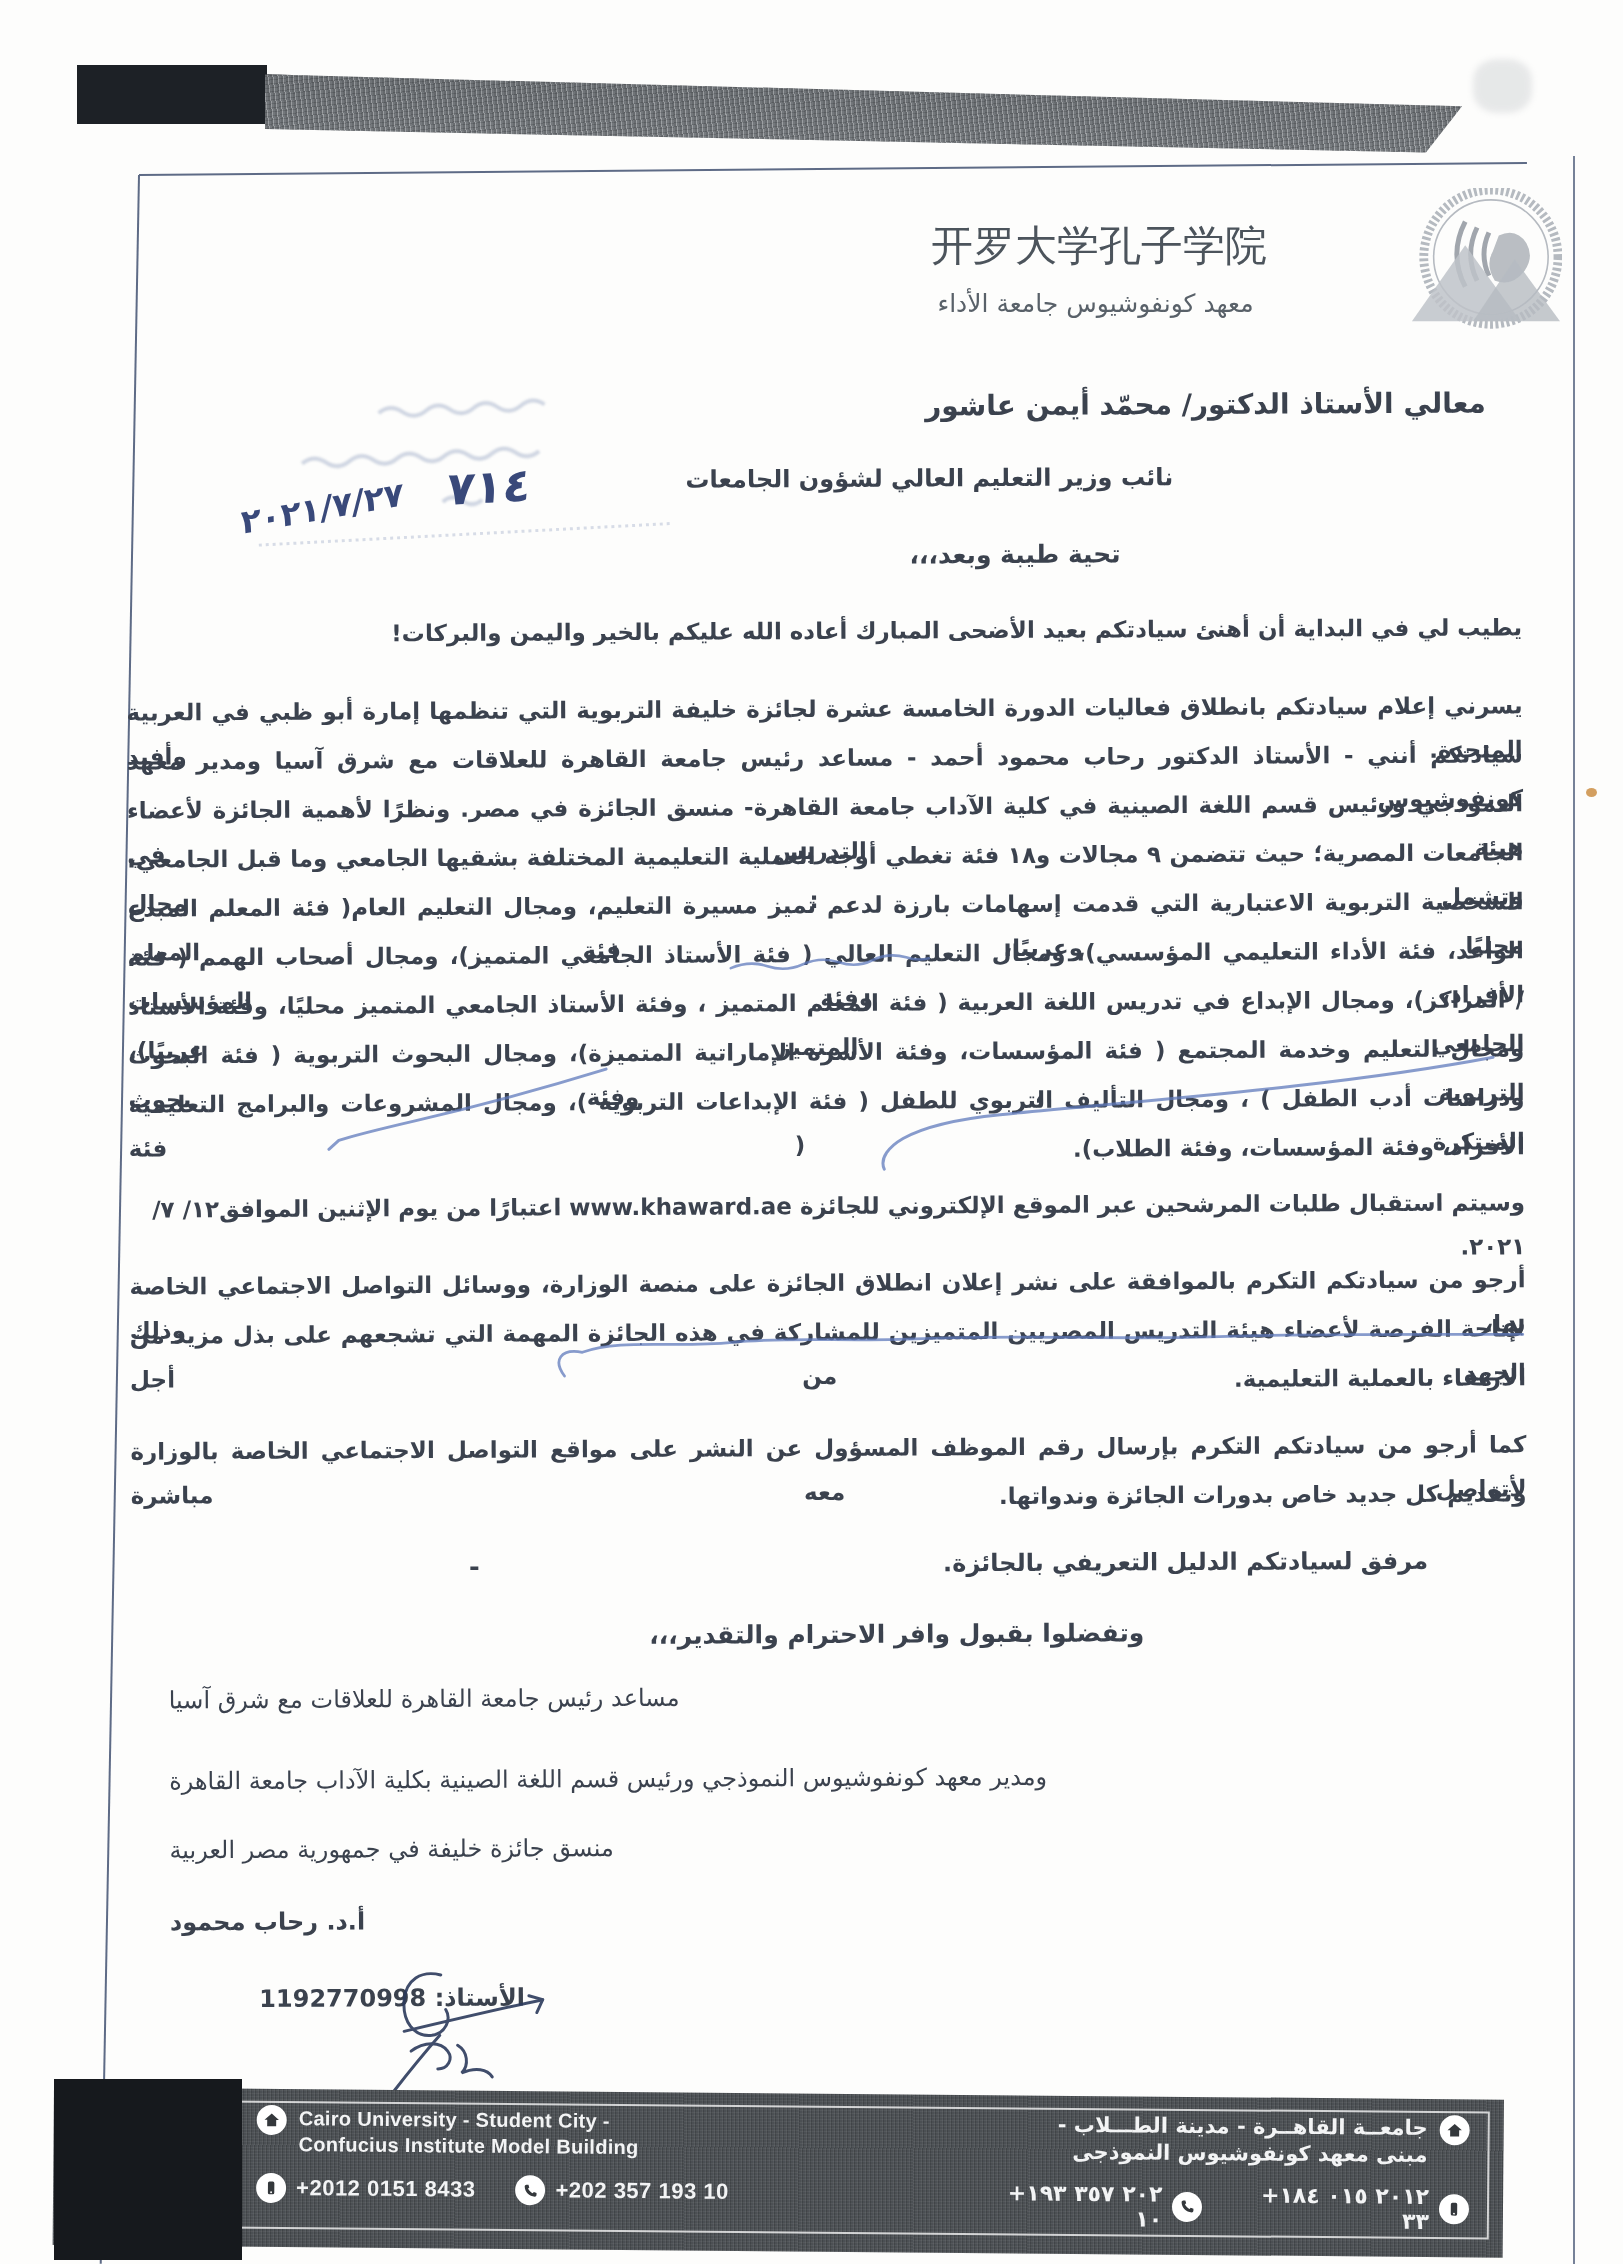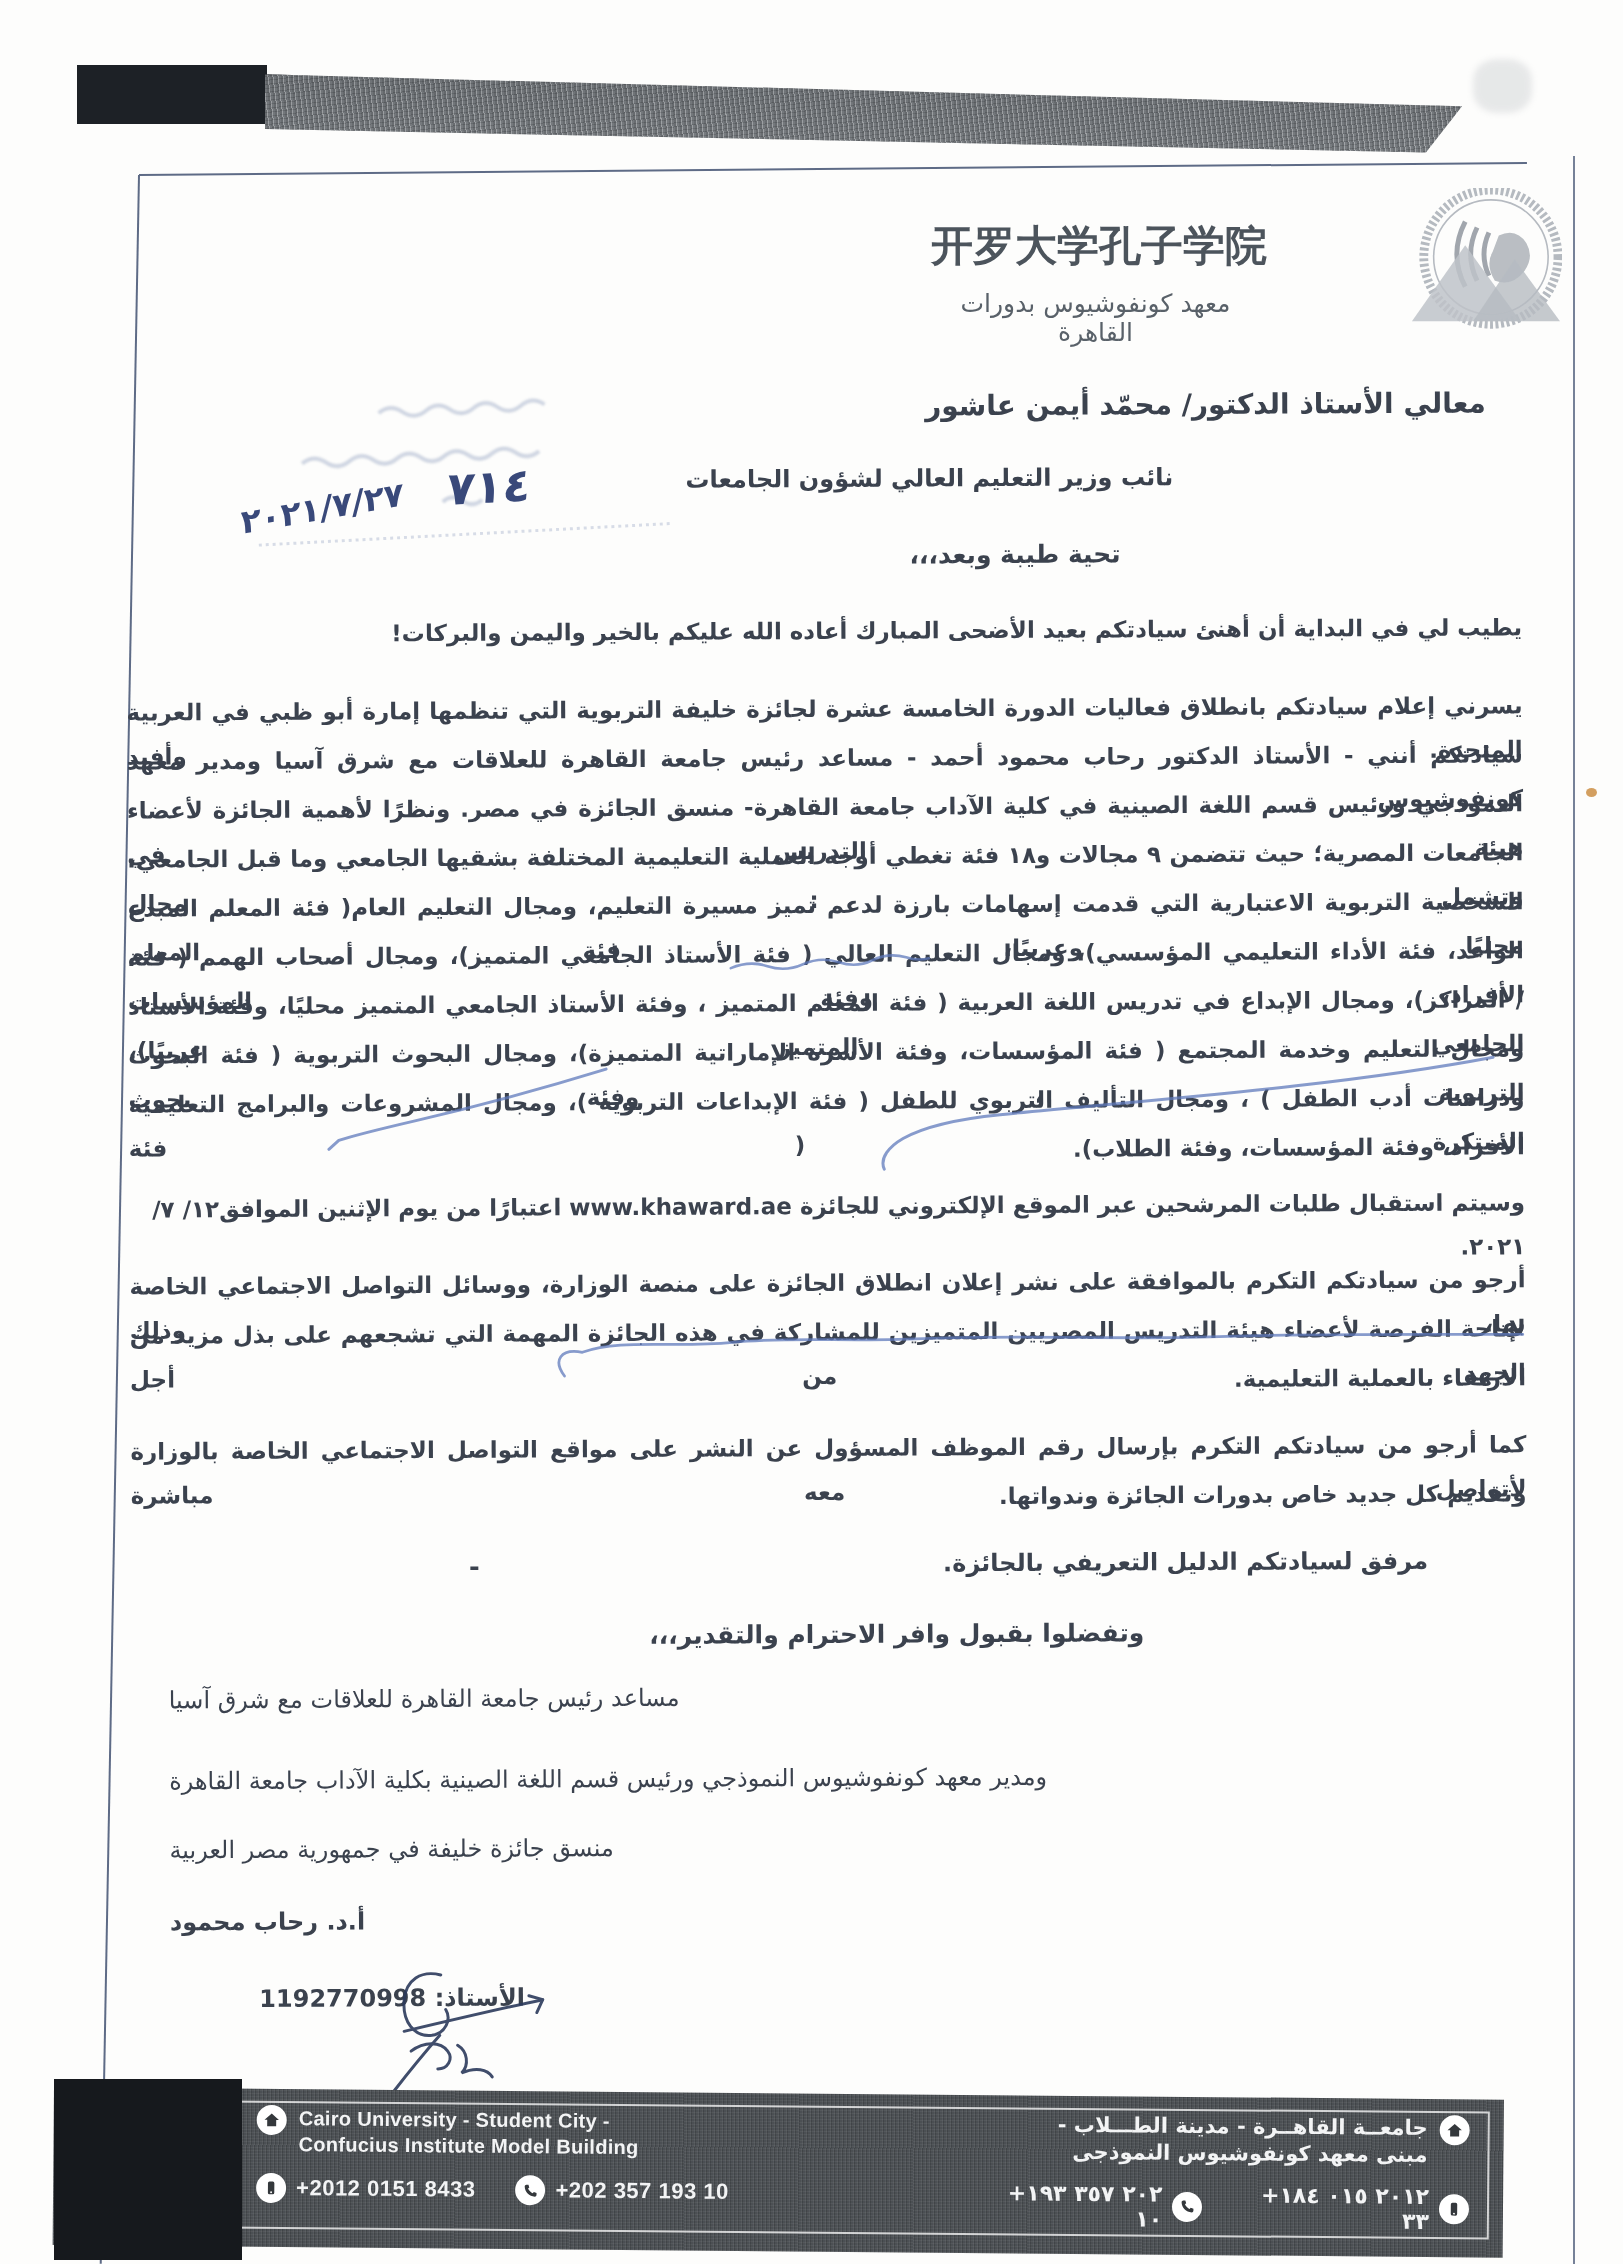--- a/index.html
+++ b/index.html
@@ -19,21 +19,21 @@
   #scan-smudge{left:1473px;top:59px;width:59px;height:54px;background:#9aa0a6;opacity:.22;filter:blur(3px);z-index:29;border-radius:40%;}
   #speck{left:1586px;top:788px;width:11px;height:9px;background:#c9883a;border-radius:50%;opacity:.8;filter:blur(0.6px);z-index:5;}
 
   
   .frame{background:#5e6b86;z-index:2;}
   #frame-top{left:139px;top:174px;width:1388px;height:2px;transform:rotate(-0.5deg);transform-origin:left center;}
   #frame-left{left:138px;top:175px;width:2px;height:2089px;transform:rotate(1.05deg);transform-origin:top center;}
   #frame-right{left:1573px;top:156px;width:2px;height:2108px;opacity:.85;}
 
   
-  #letterhead-cn{left:931px;top:218px;width:337px;font-size:42px;font-weight:700;color:#4c545c;
+  #letterhead-cn{left:931px;top:218px;width:337px;font-size:42px;font-weight:400;color:#4c545c;
     letter-spacing:0px;white-space:nowrap;z-index:4;}
   #letterhead-ar{left:923px;top:289px;width:345px;font-size:25px;color:#596169;text-align:center;
     direction:rtl;z-index:4;font-weight:500;}
   #logo{left:1404px;top:188px;z-index:4;opacity:.9;}
 
   
   #stamp{left:243px;top:384px;width:441px;height:178px;transform:rotate(-3deg);z-index:4;}
   .hand{color:#39497a;font-weight:bold;transform:skewX(-8deg);}
   #stamp-number{left:203px;top:77px;font-size:46px;}
   #stamp-date{left:-5px;top:97px;font-size:33px;transform:rotate(-7deg) skewX(-8deg);}
@@ -98,21 +98,21 @@
   <div class="abs" id="scan-black-block"></div>
   <div class="abs" id="scan-gray-band"></div>
   <div class="abs" id="scan-smudge"></div>
   <div class="abs" id="speck"></div>
 
   <div class="abs frame" id="frame-top"></div>
   <div class="abs frame" id="frame-left"></div>
   <div class="abs frame" id="frame-right"></div>
 
   <div class="abs" id="letterhead-cn">开罗大学孔子学院</div>
-  <div class="abs" id="letterhead-ar">معهد كونفوشيوس بدورات القاهرة</div>
+  <div class="abs" id="letterhead-ar">معهد كونفوشيوس جامعة الأداء</div>
 
   <div class="abs" id="logo">
     <svg width="158" height="153" viewBox="0 0 160 155">
       <g opacity="0.8" filter="url(#soft)">
         <defs>
             <filter id="soft">
               <feGaussianBlur stdDeviation="0.5"></feGaussianBlur>
             </filter>
           </defs>
         <circle cx="88" cy="70" r="68" fill="none" stroke="#99a0a9" stroke-width="9" stroke-dasharray="3 2.5"></circle>

